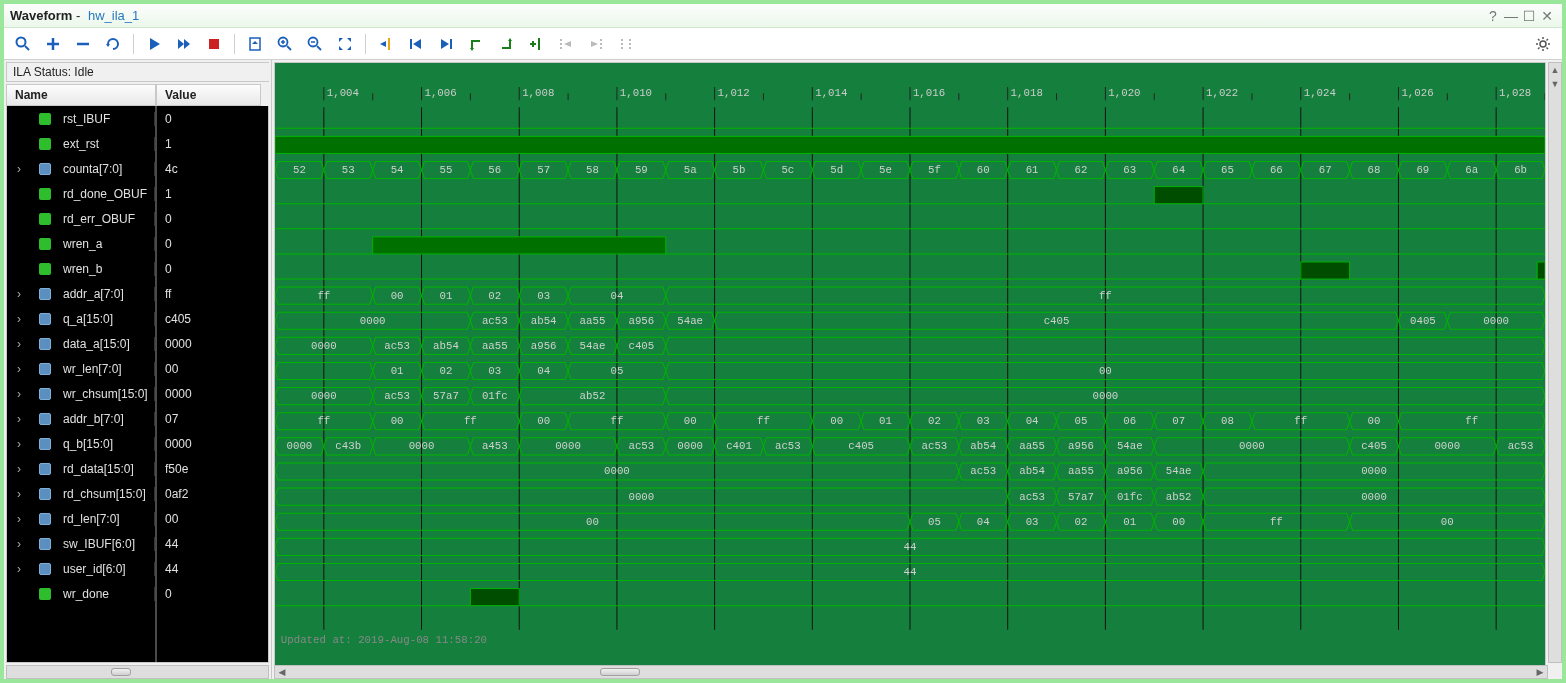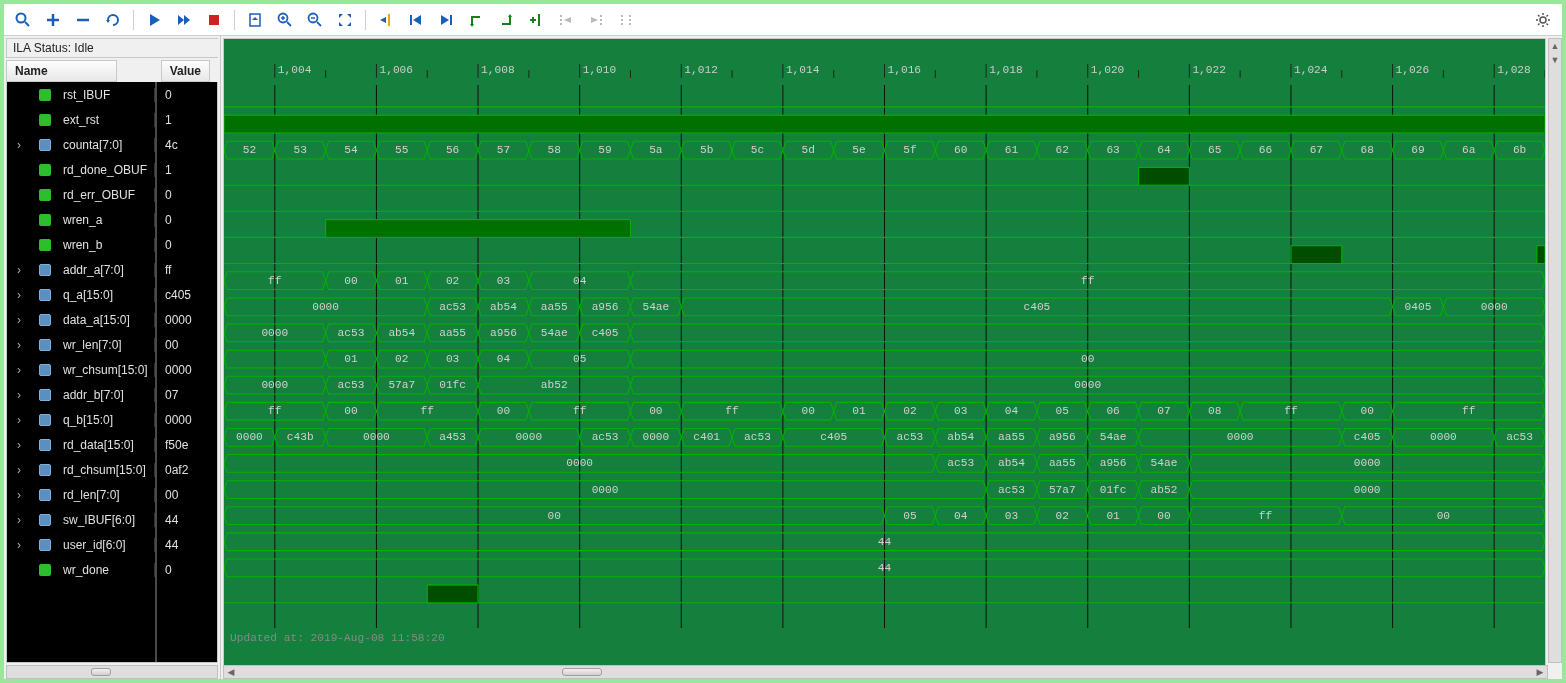--- a/index.html
+++ b/index.html
@@ -67,38 +67,37 @@
     color:var(--icon-blue);
     font-size:16px;
   }
   .tbtn.disabled{color:#bbbbbb;cursor:default;}
   .tdiv{width:1px;height:20px;background:#d0d0d0;margin:0 3px;}
 
   
   .body{flex:1;display:flex;overflow:hidden;}
 
   .left-col{
-    width:217px;
+    width:268px;
     display:flex;flex-direction:column;
     background:var(--win-bg);
     border-right:1px solid var(--panel-border);
   }
   .status-row{
     height:20px;
     border:1px solid var(--panel-border);
     border-right:none;
     background:var(--win-bg);
     padding:2px 6px;
     font-size:12px;
     margin:2px 2px 0 2px;
   }
   .cols-header{
     display:flex;height:22px;
     margin:2px 10px 0 2px;
-    gap:44px;
   }
   .cols-header > div{
     background:linear-gradient(#fdfdfd,#e8e8e8);
     border:1px solid var(--panel-border);
     display:flex;align-items:center;
     padding:0 8px;font-weight:bold;font-size:12px;
   }
   .col-name{width:150px;border-right:none;}
   .col-value{flex:1;text-align:right;}
   .sig-list{
@@ -188,20 +187,30 @@
   svg line.wave{stroke:var(--wave-line);stroke-width:1;}
   svg polygon.bus{stroke:var(--wave-line);stroke-width:1;fill:none;}
   svg rect.pulse{fill:var(--wave-fill);stroke:var(--wave-line);stroke-width:1;}
   svg rect.pulse2{fill:var(--wave-fill2);stroke:var(--wave-line);stroke-width:1;}
 </style>
 </head>
 <body>
 
 <div class="window">
 
+  <div class="title-bar">
+    <span class="title">Waveform</span>
+    <span>&nbsp;-&nbsp;</span>
+    <span class="sub">hw_ila_1</span>
+    <span class="spacer"></span>
+    <span class="winbtn">?</span>
+    <span class="winbtn">―</span>
+    <span class="winbtn">☐</span>
+    <span class="winbtn">✕</span>
+  </div>
 
   <div class="toolbar">
     <div class="tbtn">
         <svg width="16" height="16">
           <circle cx="6" cy="6" r="4.5" fill="none" stroke="currentColor" stroke-width="2"></circle>
           <line x1="10" y1="10" x2="14" y2="14" stroke="currentColor" stroke-width="2"></line>
         </svg>
       </div>
     <div class="tbtn">
         <svg width="16" height="16">

